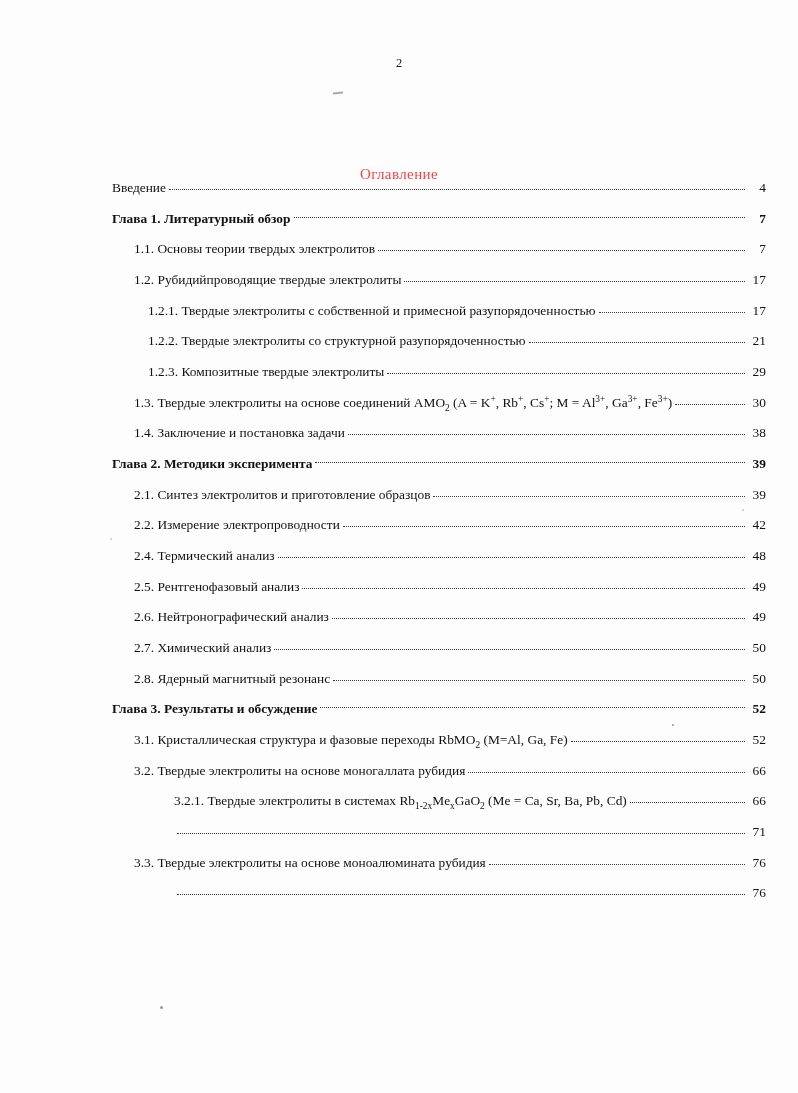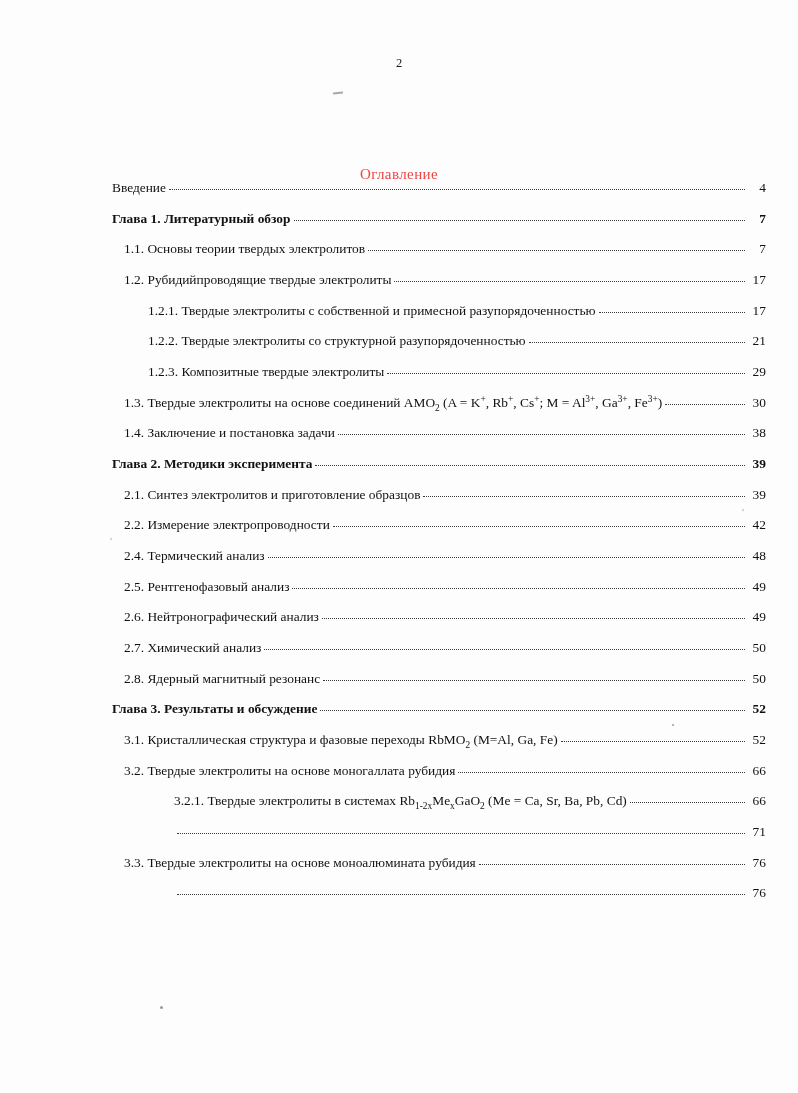--- a/index.html
+++ b/index.html
@@ -108,24 +108,24 @@
     border-bottom: 1.15px dotted #3a3a3a;
     height: 1px;
     min-width: 8px;
   }
   .row .pg {
     flex: 0 0 auto;
     text-align: right;
     min-width: 18px;
   }
   .lvl0 { margin-left: 0px; }
-  .lvl1 { margin-left: 12px; }
+  .lvl1 { margin-left: 22px; }
   .lvl2 { margin-left: 36px; }
   .lvl3 { margin-left: 62px; justify-content: flex-end; }
-  .bold { font-weight: bold; }
+  .bold { font-weight: bold; align-items: center; }
   sub, sup {
     font-size: 9.4px;
     line-height: 0;
   }
   sup { vertical-align: super; }
   sub { vertical-align: sub; }
 </style>
 </head>
 <body>
 

